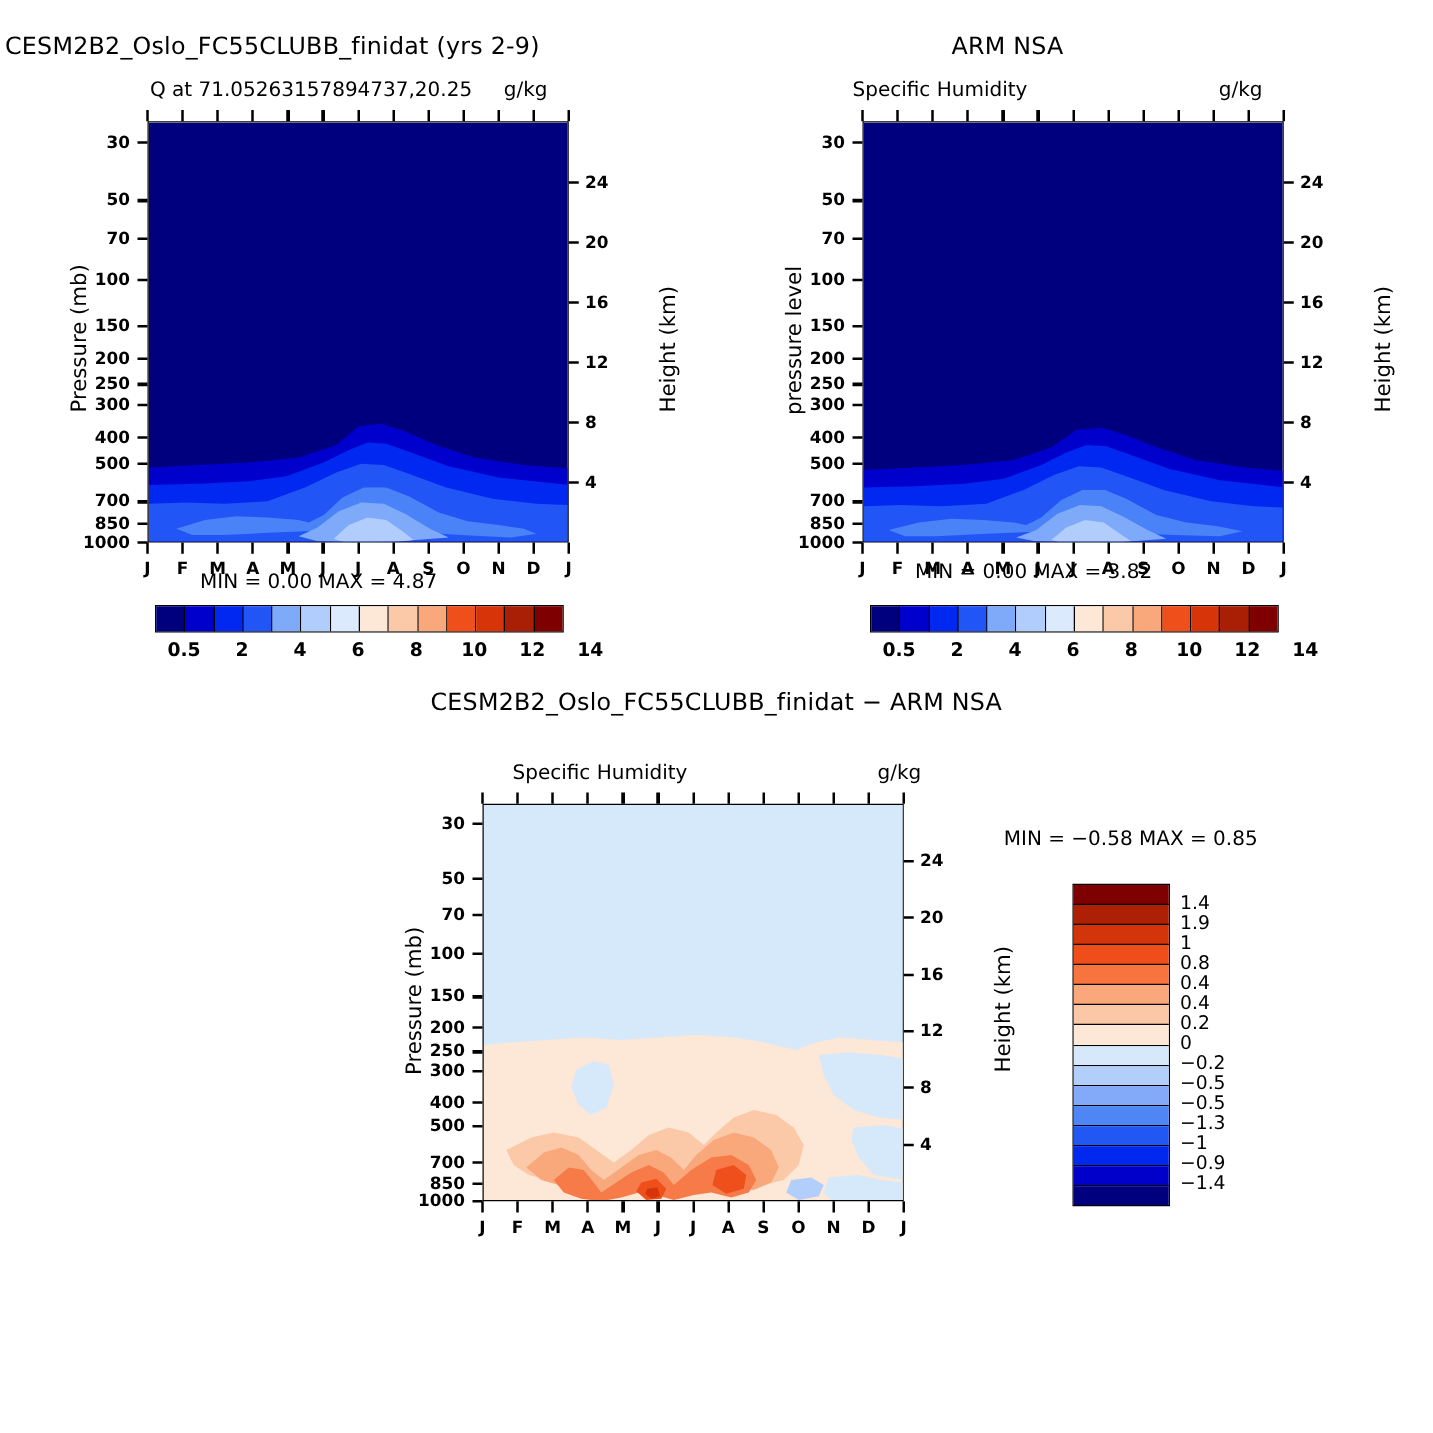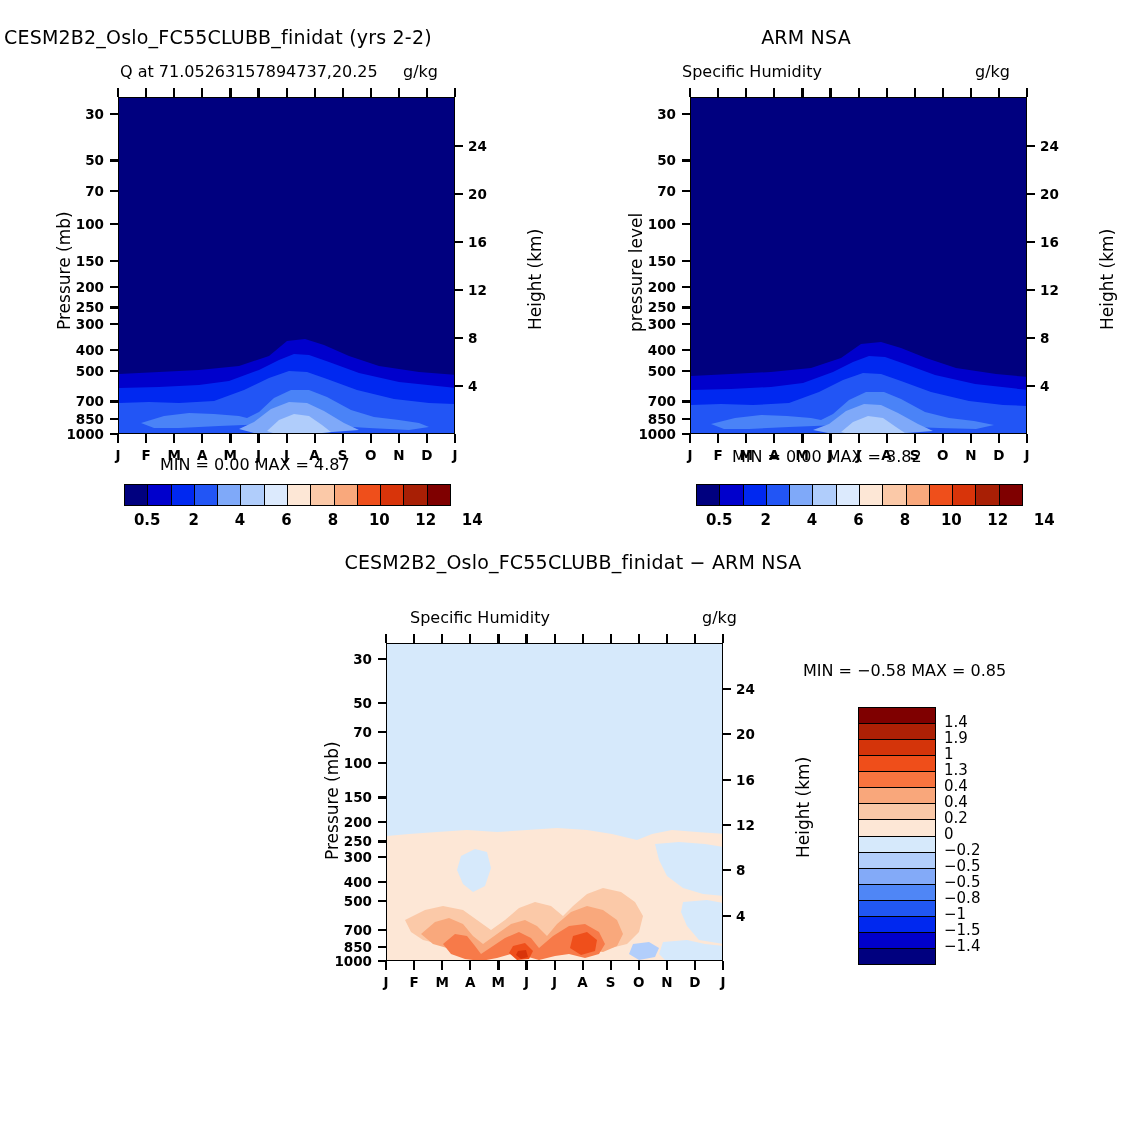--- a/index.html
+++ b/index.html
@@ -27,21 +27,21 @@
   .vbar .vcell{flex:1 1 0;border-bottom:1.2px solid #000;}
   .vbar .vcell:last-child{border-bottom:none;}
   .vbar-lab{position:absolute;white-space:nowrap;font-size:15px;text-align:left;}
   svg.field{position:absolute;left:0;top:0;display:block;}
 </style>
 </head>
 <body>
 
 <div class="panel">
 
-  <div class="ttl" style="left:4px;top:26px;">CESM2B2_Oslo_FC55CLUBB_finidat (yrs 2-2)</div>
+  <div class="ttl" style="left:4px;top:26px;">CESM2B2_Oslo_FC55CLUBB_finidat (yrs 2-9)</div>
   <div class="sub" style="left:120px;top:62px;">Q at 71.05263157894737,20.25</div>
   <div class="sub" style="left:403px;top:62px;">g/kg</div>
 
   <div class="plotbox" id="box-model" style="left:118px;top:97px;width:337px;height:337px;">
     <svg class="field" width="337" height="337" viewBox="0 0 337 337">
       <rect x="0" y="0" width="337" height="337" fill="#00007f"></rect>
 
       <path d="M0,276 L40,274 L80,272 L120,268 L150,258 L168,243 L186,241 L205,247 L230,258 L260,268 L300,274 L337,277 L337,337 L0,337 Z" fill="#0000cc"></path>
 
       <path d="M0,290 L40,289 L80,287 L110,283 L140,272 L160,262 L175,256 L190,257 L210,264 L240,275 L280,284 L337,290 L337,337 L0,337 Z" fill="#0028f0"></path>
@@ -419,25 +419,25 @@
     <div class="month-lab" style="left: 666.833px; top: 974px; transform: translateX(-50%);">N</div>
     <div class="tick" style="left: 693.917px; top: 634px; width: 2.2px; height: 9px;"></div>
     <div class="tick" style="left: 693.917px; top: 961px; width: 2.2px; height: 9px;"></div>
     <div class="month-lab" style="left: 694.917px; top: 974px; transform: translateX(-50%);">D</div>
     <div class="tick" style="left: 722px; top: 634px; width: 2.2px; height: 9px;"></div>
     <div class="tick" style="left: 722px; top: 961px; width: 2.2px; height: 9px;"></div>
     <div class="month-lab" style="left: 723px; top: 974px; transform: translateX(-50%);">J</div>
     <div class="vbar-lab" style="left: 944px; top: 713px;">1.4</div>
     <div class="vbar-lab" style="left: 944px; top: 729px;">1.9</div>
     <div class="vbar-lab" style="left: 944px; top: 745px;">1</div>
-    <div class="vbar-lab" style="left: 944px; top: 761px;">1.3</div>
+    <div class="vbar-lab" style="left: 944px; top: 761px;">0.8</div>
     <div class="vbar-lab" style="left: 944px; top: 777px;">0.4</div>
     <div class="vbar-lab" style="left: 944px; top: 793px;">0.4</div>
     <div class="vbar-lab" style="left: 944px; top: 809px;">0.2</div>
     <div class="vbar-lab" style="left: 944px; top: 825px;">0</div>
     <div class="vbar-lab" style="left: 944px; top: 841px;">−0.2</div>
     <div class="vbar-lab" style="left: 944px; top: 857px;">−0.5</div>
     <div class="vbar-lab" style="left: 944px; top: 873px;">−0.5</div>
-    <div class="vbar-lab" style="left: 944px; top: 889px;">−0.8</div>
+    <div class="vbar-lab" style="left: 944px; top: 889px;">−1.3</div>
     <div class="vbar-lab" style="left: 944px; top: 905px;">−1</div>
-    <div class="vbar-lab" style="left: 944px; top: 921px;">−1.5</div>
+    <div class="vbar-lab" style="left: 944px; top: 921px;">−0.9</div>
     <div class="vbar-lab" style="left: 944px; top: 937px;">−1.4</div>
   </div>
 
 </body></html>

